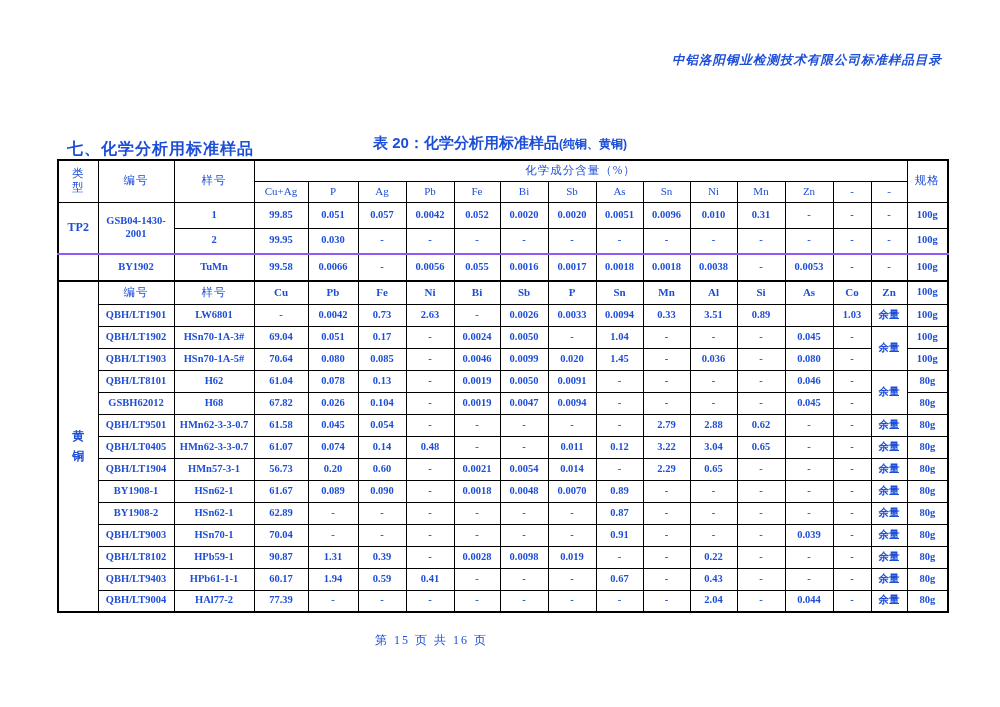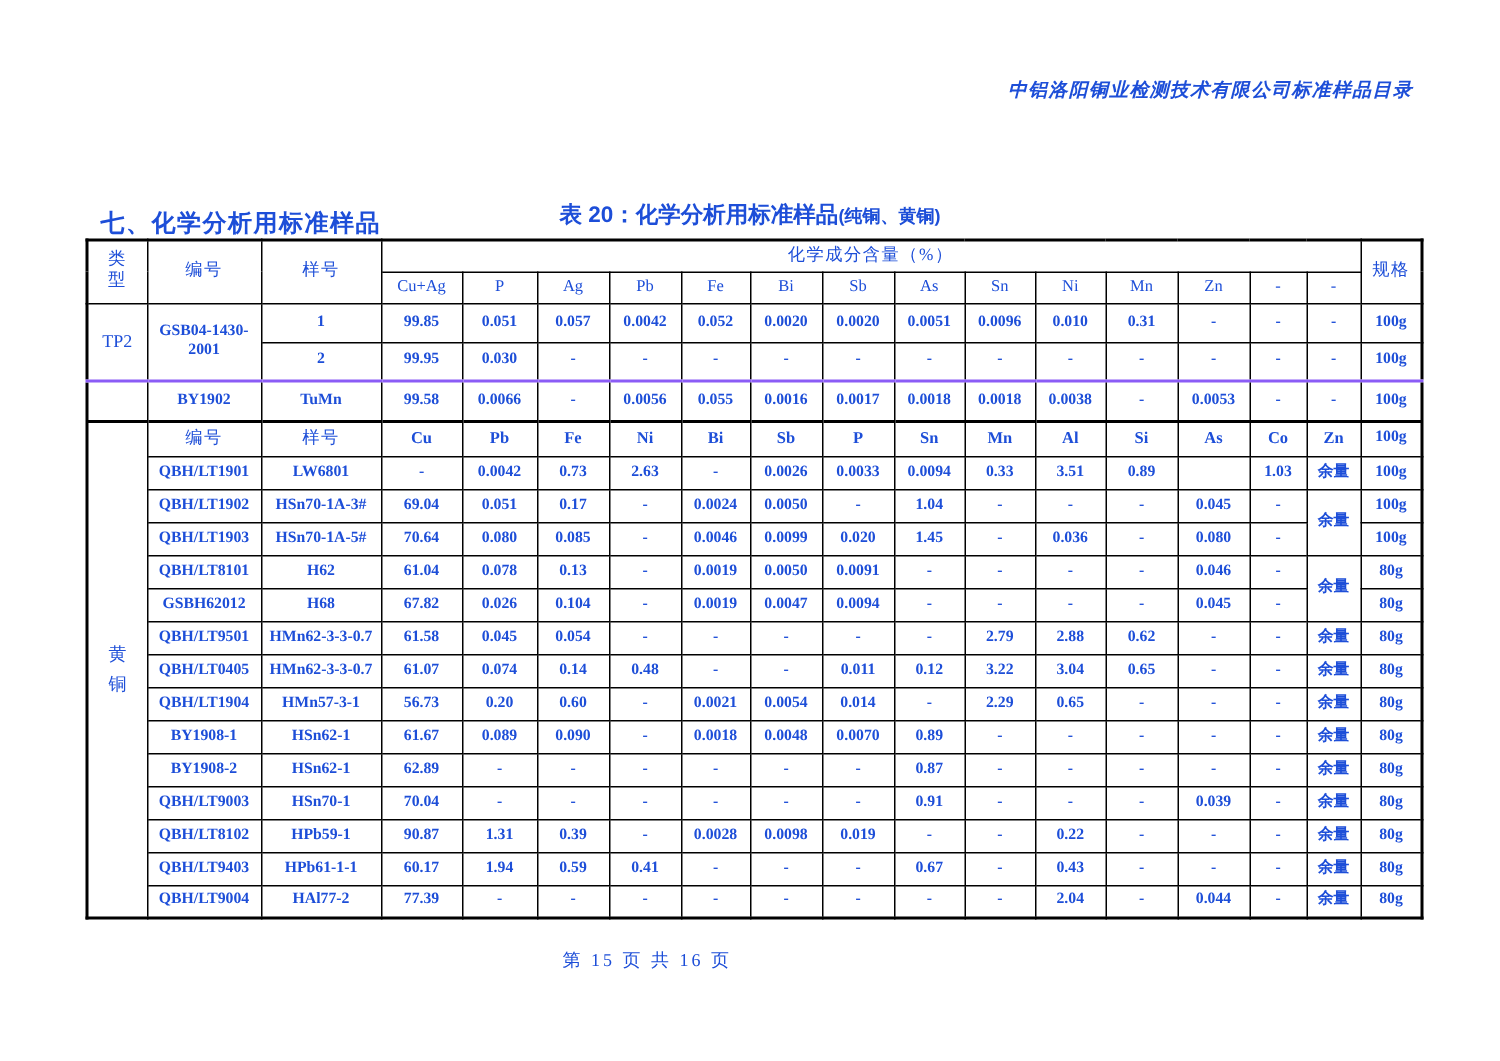--- a/index.html
+++ b/index.html
@@ -14,21 +14,21 @@
   .table-title .note{font-size:12px;}
   table.std{position:absolute;top:159px;left:57px;width:886px;border-collapse:collapse;
             table-layout:fixed;border:2px solid #000;}
   td,th{border:1px solid #000;text-align:center;vertical-align:middle;padding:0 1px;
         font-weight:bold;font-size:10.5px;line-height:1.2;overflow:hidden;
         font-family:"Liberation Serif",serif;}
   th{font-weight:normal;}
   .cn{font-weight:normal;font-size:11.5px;letter-spacing:1px;}
   .el{font-size:11px;}
   .pre{white-space:pre-line;}
-  .type-v{font-weight:normal;font-size:12px;line-height:1.6;letter-spacing:0;margin-left:38px;}
+  .type-v{font-weight:bold;font-size:12px;line-height:1.6;letter-spacing:0;margin-left:38px;}
   tr.sep td{border-top:2px solid #8b5cf6;}
   tr.sep2 td{border-top:2px solid #000;}
   .rh-hdr{height:21px;}
   .rh-cu{height:26px;}
   .rh-by{height:27px;}
   .rh-sub{height:23px;}
   .rh-br{height:22px;margin-left:24px;}
   .footer{position:absolute;top:632px;left:0;width:863px;text-align:center;
           font-size:12px;letter-spacing:2px;}
 </style>

